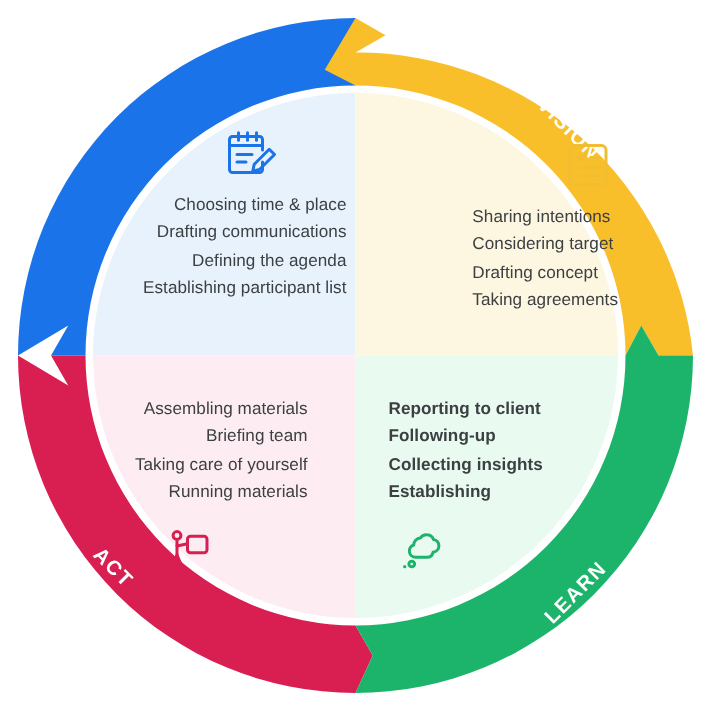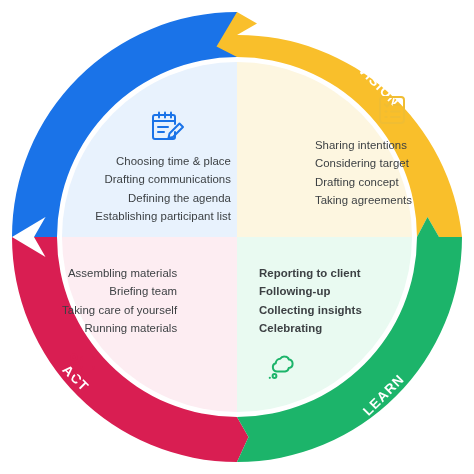--- a/index.html
+++ b/index.html
@@ -30,26 +30,26 @@
   
   .quad-content {
     position: absolute;
     display: flex;
     flex-direction: column;
     justify-content: center;
     box-sizing: border-box;
     pointer-events: auto;
   }
 
-  .quad-tl { left: 62px;  top: 78px;  width: 175px; height: 175px;
+  .quad-tl { left: 62px;  top: 54px;  width: 175px; height: 175px;
              align-items: flex-end;  text-align: right;  padding-right: 6px; }
   .quad-tr { left: 237px; top: 62px;  width: 175px; height: 175px;
              align-items: flex-end; text-align: left; padding-left: 22px; }
   .quad-bl { left: 62px;  top: 237px; width: 175px; height: 175px;
-             align-items: flex-start;  text-align: right;  padding-right: 4px; }
+             align-items: center;  text-align: right;  padding-right: 4px; }
   .quad-br { left: 237px; top: 237px; width: 175px; height: 175px;
              align-items: flex-start; text-align: left; padding-left: 22px; font-weight: bold; }
 
   .icon-box {
     width: 40px;
     height: 40px;
     display: block;
   }
 
   .quad-tl .icon-box { margin-right: 44px; margin-bottom: 6px; }
@@ -216,21 +216,21 @@
         <rect x="19" y="11.5" width="13" height="11" rx="2"></rect>
       </svg>
     </span>
   </div>
 
   <div class="quad-content quad-br">
     <ul class="item-list">
       <li>Reporting to client</li>
       <li>Following-up</li>
       <li>Collecting insights</li>
-      <li>Celebrating</li>
+      <li>Establishing</li>
     </ul>
     <span class="icon-box">
       <svg viewBox="0 0 40 40" width="40" height="40" fill="none" stroke="#1cb46a" stroke-width="2" stroke-linecap="round" stroke-linejoin="round">
         <path d="M14 25.5
                  a4.2 4.2 0 0 1 -1.2 -8.2
                  a4.6 4.6 0 0 1 4.4 -4.6
                  a4.8 4.8 0 0 1 4.3 -2.2
                  a4.8 4.8 0 0 1 4.5 3.1
                  a4.3 4.3 0 0 1 3.6 4.2
                  a4.3 4.3 0 0 1 -3.9 4.3

